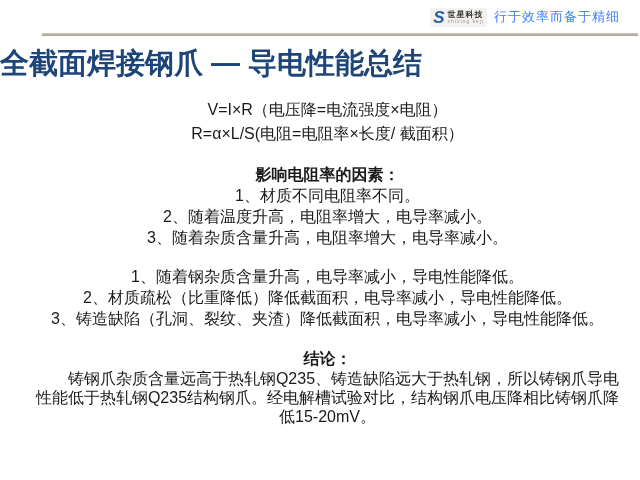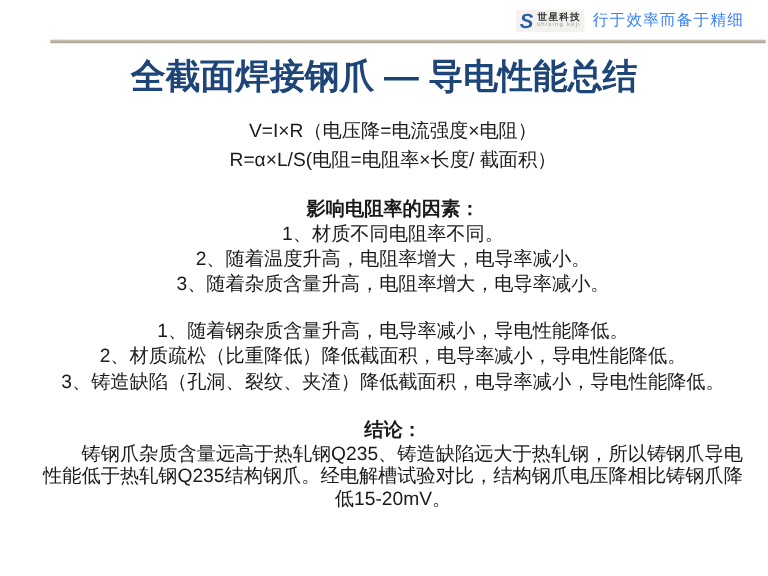--- a/index.html
+++ b/index.html
@@ -31,21 +31,21 @@
     background: #f4f2ef;
     padding: 1px 3px;
   }
   .logo-s {
     color: #2a5caa;
     font-weight: bold;
     font-style: italic;
     font-size: 17px;
     line-height: 17px;
   }
-  .logo-text { display: flex; flex-direction: column; line-height: 1; align-items: flex-end; }
+  .logo-text { display: flex; flex-direction: column; line-height: 1; }
   .logo-company { font-size: 8px; font-weight: bold; color: #333333; letter-spacing: 1px; }
   .logo-sub { font-size: 5px; color: #999999; letter-spacing: 1px; }
   .logo-slogan {
     font-family: "Liberation Serif", serif;
     font-size: 13px;
     color: #3b82f6;
     letter-spacing: 1px;
     white-space: nowrap;
   }
   .header-rule {
@@ -56,21 +56,20 @@
     height: 3px;
     background: linear-gradient(to bottom, #cfc8bd, #a99d8d);
   }
 
   
   .slide-title {
     position: absolute;
     top: 44px;
     left: 0;
     width: 100%;
-    text-align: center;
     font-size: 29px;
     font-weight: bold;
     color: #1e4577;
     letter-spacing: 0px;
     white-space: nowrap;
   }
 
   
   .content {
     position: absolute;

